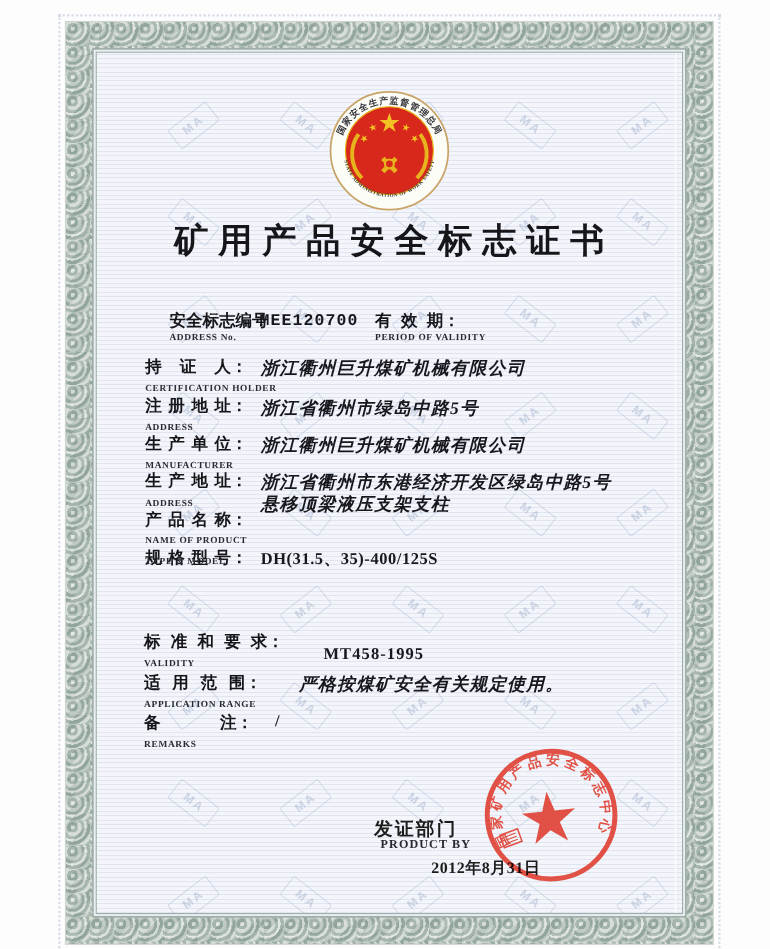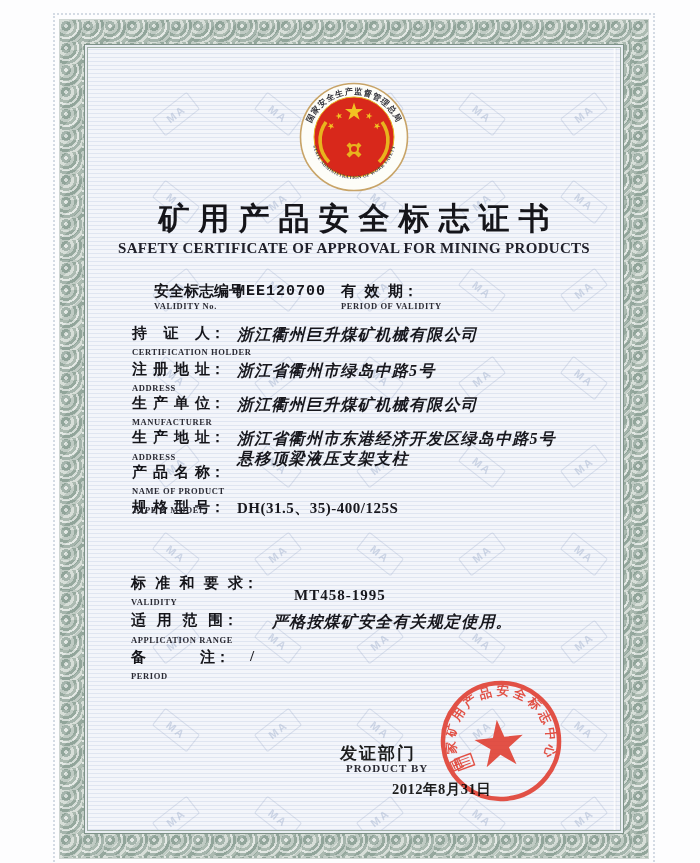--- a/index.html
+++ b/index.html
@@ -175,33 +175,32 @@
             </g>
             <text font-size="8.2" font-weight="bold" fill="#33333a" letter-spacing="1">
               <textPath href="#emtop" startOffset="50%" text-anchor="middle">国家安全生产监督管理总局</textPath>
             </text>
             <text font-size="4.6" font-weight="bold" fill="#3a3a42" letter-spacing=".4">
               <textPath href="#embot" startOffset="50%" text-anchor="middle">STATE ADMINISTRATION OF WORK SAFETY</textPath>
             </text>
           </svg>
 
           <div id="title">矿用产品安全标志证书</div>
-          <div id="subtitle">SAFETY CERTIFICATE OF APPROVAL FOR MINING PRODUCTS</div>
 
           <div class="zh lblrow" id="approval-label">
             <span class="chars">
                 <span>安</span>
                 <span>全</span>
                 <span>标</span>
                 <span>志</span>
                 <span>编</span>
                 <span>号</span>
               </span><span class="colon">：</span>
           </div>
-          <div class="sub" id="approval-sub">VALIDITY No.</div>
+          <div class="sub" id="approval-sub">ADDRESS No.</div>
           <div class="val" id="approval-value">MEE120700</div>
 
           <div class="zh lblrow" id="validity-label">
             <span class="chars">
                 <span>有</span>
                 <span>效</span>
                 <span>期</span>
               </span><span class="colon">：</span>
           </div>
           <div class="sub" id="validity-sub">PERIOD OF VALIDITY</div>
@@ -284,21 +283,21 @@
                   <span>围</span>
                 </span><span class="colon">：</span></div>
             <div class="sub">APPLICATION RANGE</div>
             <div class="val kai">严格按煤矿安全有关规定使用。</div>
           </div>
           <div class="fr" id="r-remarks">
             <div class="zh"><span class="chars">
                   <span>备</span>
                   <span>注</span>
                 </span><span class="colon">：</span></div>
-            <div class="sub">PERIOD</div>
+            <div class="sub">REMARKS</div>
             <div class="val">/</div>
           </div>
 
 
           <div id="issuedby-zh">发证部门</div>
           <div id="issuedby-en">PRODUCT BY</div>
           <div id="issue-date">2012年8月31日</div>
 
           <svg id="seal" viewBox="0 0 150 150">
             <defs>

